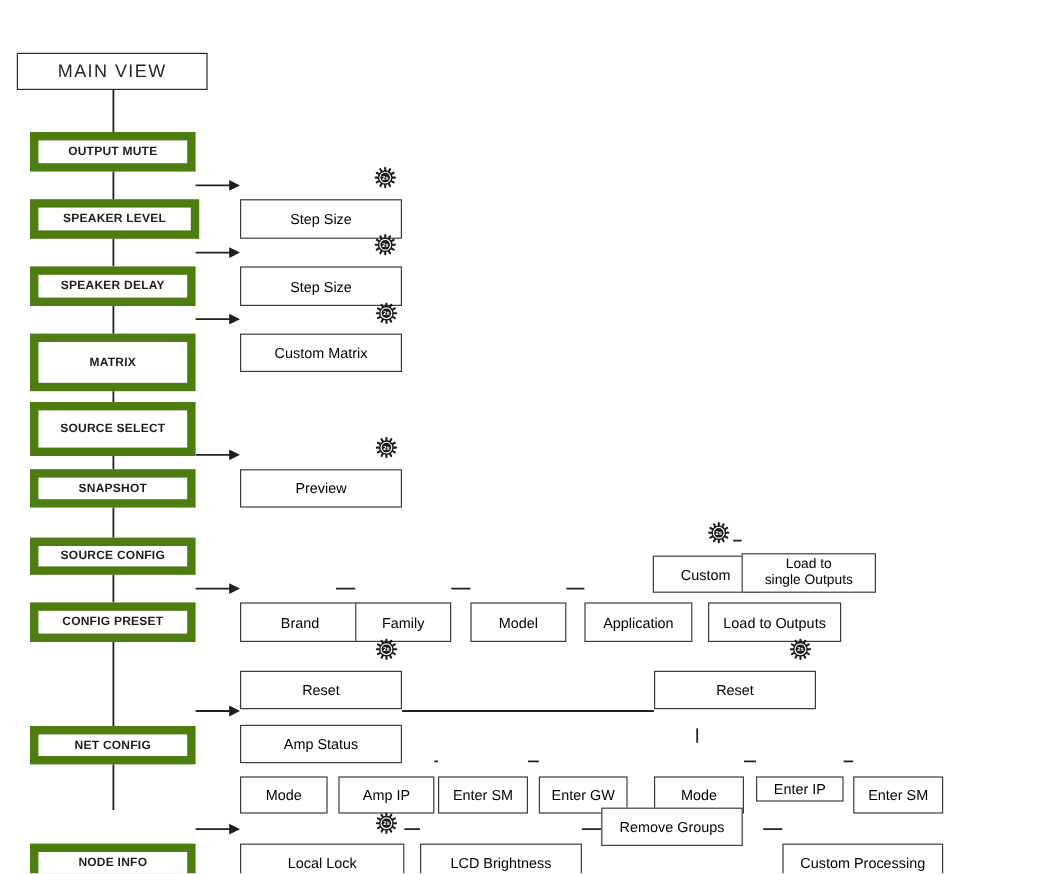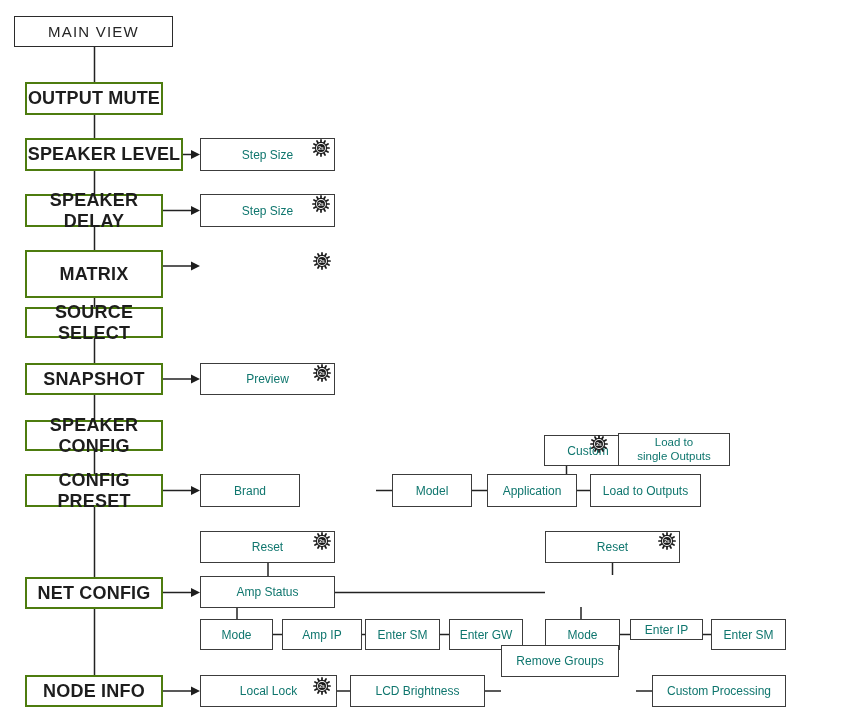--- a/index.html
+++ b/index.html
@@ -3,32 +3,32 @@
 <meta charset="utf-8">
 <style>
   html,body{margin:0;padding:0;background:#ffffff;}
   .canvas{
     position:relative;width:866px;height:728px;background:#ffffff;
     font-family:"Liberation Sans",sans-serif;overflow:hidden;
   }
   svg.edges{position:absolute;left:0;top:0;z-index:1;}
   .node{
     position:absolute;display:flex;align-items:center;justify-content:center;
-    background:#ffffff;box-sizing:border-box;text-align:center;z-index:2;
+    background:#ffffff;box-sizing:border-box;text-align:center;z-index:2;margin-top:28px;
   }
   .title{
     border:1.5px solid #2b2b2b;font-size:15px;font-weight:400;
     letter-spacing:1.2px;color:#262626;
   }
   .primary{
-    border:2px solid #4d7c0f;font-size:18px;font-weight:700;
+    border:7px solid #4d7c0f;font-size:10px;font-weight:700;
     color:#1d1d1d;letter-spacing:.2px;
   }
   .child{
-    border:1.5px solid #3c3c3c;font-size:12px;font-weight:400;color:#0f766e;
+    border:1.5px solid #3c3c3c;font-size:12px;font-weight:400;color:#000000;
   }
   .wrap2{white-space:pre-line;line-height:1.15;font-size:11.5px;}
   .gear{position:absolute;width:18px;height:18px;z-index:3;line-height:0;}
 </style>
 </head>
 <body>
 
 <div class="canvas">
 
   <svg class="edges" width="866" height="728">
@@ -72,35 +72,37 @@
       <polygon points="191,261.5 200,266 191,270.5"></polygon>
       <polygon points="191,374.5 200,379 191,383.5"></polygon>
       <polygon points="191,486 200,490.5 191,495"></polygon>
       <polygon points="191,588 200,592.5 191,597"></polygon>
       <polygon points="191,686.5 200,691 191,695.5"></polygon>
     </g>
   </svg>
 
   <div class="node title" style="left:14px;top:16px;width:159px;height:31px">MAIN VIEW</div>
   <div class="node primary" style="left:25px;top:82px;width:138px;height:33px">OUTPUT MUTE</div>
-  <div class="node primary" style="left:25px;top:138px;width:158px;height:33px">SPEAKER LEVEL</div>
+  <div class="node primary" style="left:25px;top:138px;width:141px;height:33px">SPEAKER LEVEL</div>
   <div class="node primary" style="left:25px;top:194px;width:138px;height:33px">SPEAKER DELAY</div>
   <div class="node primary" style="left:25px;top:250px;width:138px;height:48px">MATRIX</div>
-  <div class="node primary" style="left:25px;top:307px;width:138px;height:31px">SOURCE SELECT</div>
+  <div class="node primary" style="left:25px;top:307px;width:138px;height:45px">SOURCE SELECT</div>
   <div class="node primary" style="left:25px;top:363px;width:138px;height:32px">SNAPSHOT</div>
-  <div class="node primary" style="left:25px;top:420px;width:138px;height:31px">SPEAKER CONFIG</div>
+  <div class="node primary" style="left:25px;top:420px;width:138px;height:31px">SOURCE CONFIG</div>
   <div class="node primary" style="left:25px;top:474px;width:138px;height:33px">CONFIG PRESET</div>
   <div class="node primary" style="left:25px;top:577px;width:138px;height:32px">NET CONFIG</div>
   <div class="node primary" style="left:25px;top:675px;width:138px;height:32px">NODE INFO</div>
 
   <div class="node child" style="left:200px;top:138px;width:135px;height:33px">Step Size</div>
   <div class="node child" style="left:200px;top:194px;width:135px;height:33px">Step Size</div>
+  <div class="node child" style="left:200px;top:250px;width:135px;height:32px">Custom Matrix</div>
   <div class="node child" style="left:200px;top:363px;width:135px;height:32px">Preview</div>
 
   <div class="node child" style="left:200px;top:474px;width:100px;height:33px">Brand</div>
+  <div class="node child" style="left:296px;top:474px;width:80px;height:33px">Family</div>
   <div class="node child" style="left:392px;top:474px;width:80px;height:33px">Model</div>
   <div class="node child" style="left:487px;top:474px;width:90px;height:33px">Application</div>
   <div class="node child" style="left:590px;top:474px;width:111px;height:33px">Load to Outputs</div>
   <div class="node child" style="left:544px;top:435px;width:88px;height:31px">Custom</div>
   <div class="node child wrap2" style="left:618px;top:433px;width:112px;height:33px">Load to
 single Outputs</div>
 
   <div class="node child" style="left:200px;top:531px;width:135px;height:32px">Reset</div>
   <div class="node child" style="left:200px;top:576px;width:135px;height:32px">Amp Status</div>
   <div class="node child" style="left:545px;top:531px;width:135px;height:32px">Reset</div>

